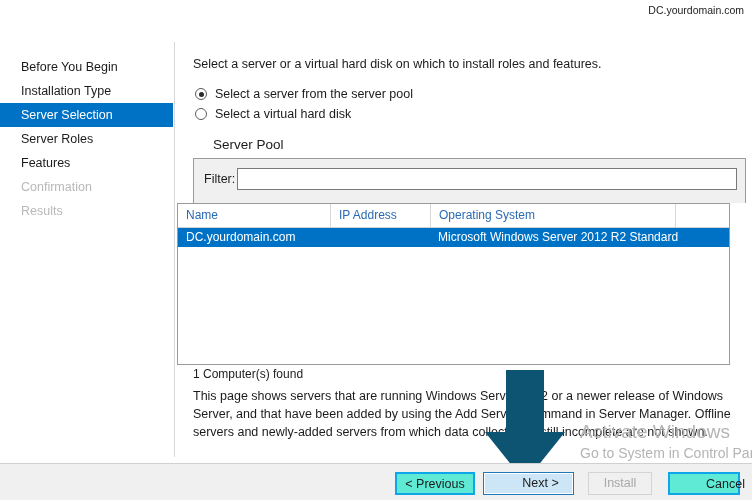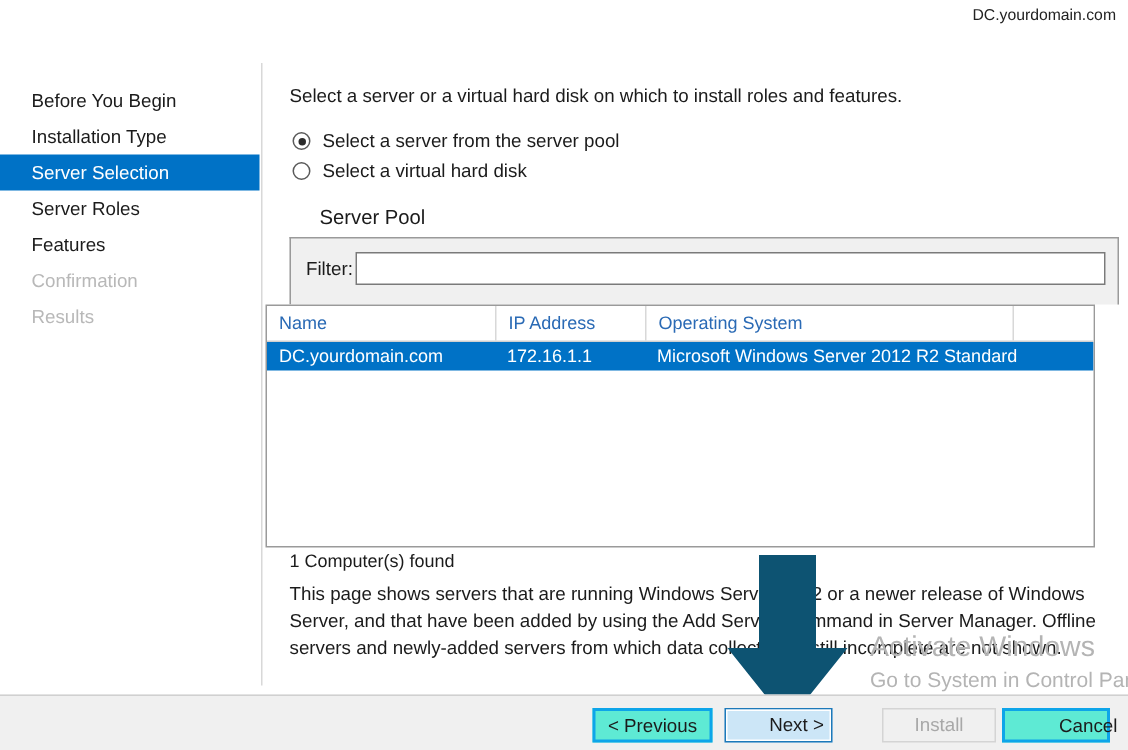--- a/index.html
+++ b/index.html
@@ -306,21 +306,20 @@
 
   <div class="table-wrap">
     <div class="table-header">
       <div class="th first" style="left:0px; width:152px;">Name</div>
       <div class="th" style="left:152px; width:100px;">IP Address</div>
       <div class="th" style="left:252px; width:245px;">Operating System</div>
       <div class="th" style="left:497px; width:54px;"></div>
     </div>
     <div class="row selected">
       <div class="cell" style="left:0px; width:152px;">DC.yourdomain.com</div>
-      <div class="cell" style="left:152px; width:100px;">172.16.1.1</div>
       <div class="cell" style="left:252px; width:245px;">Microsoft Windows Server 2012 R2 Standard</div>
     </div>
   </div>
 
   <div class="found-text">1 Computer(s) found</div>
   <div class="note">This page shows servers that are running Windows Server 2012 or a newer release of Windows Server, and that have been added by using the Add Servers command in Server Manager. Offline servers and newly-added servers from which data collection is still incomplete are not shown.</div>
 
   <div class="arrow">
     <svg width="110" height="115" viewBox="0 0 110 115" xmlns="http://www.w3.org/2000/svg">
       <polygon points="36,0 74,0 74,62 95,62 55,112 15,62 36,62" fill="#0d5372"></polygon>
@@ -328,18 +327,18 @@
   </div>
 
   <div class="watermark">
     <div class="wm-title">Activate Windows</div>
     <div class="wm-sub">Go to System in Control Panel to</div>
     <div class="wm-sub">activate Windows.</div>
   </div>
 
   <div class="footer">
     <button class="btn" style="left:395px; width:80px;">&lt; Previous</button>
-    <button class="btn primary" style="left:483px; width:72px;padding-left:24px;">Next &gt;</button>
-    <button class="btn disabled" style="left:588px; width:76px;">Install</button>
+    <button class="btn primary" style="left:483px; width:91px;padding-left:24px;">Next &gt;</button>
+    <button class="btn disabled" style="left:588px; width:64px;">Install</button>
     <button class="btn" style="left:668px; width:72px;padding-left:36px;">Cancel</button>
   </div>
 
 </div>
 
 </body></html>

